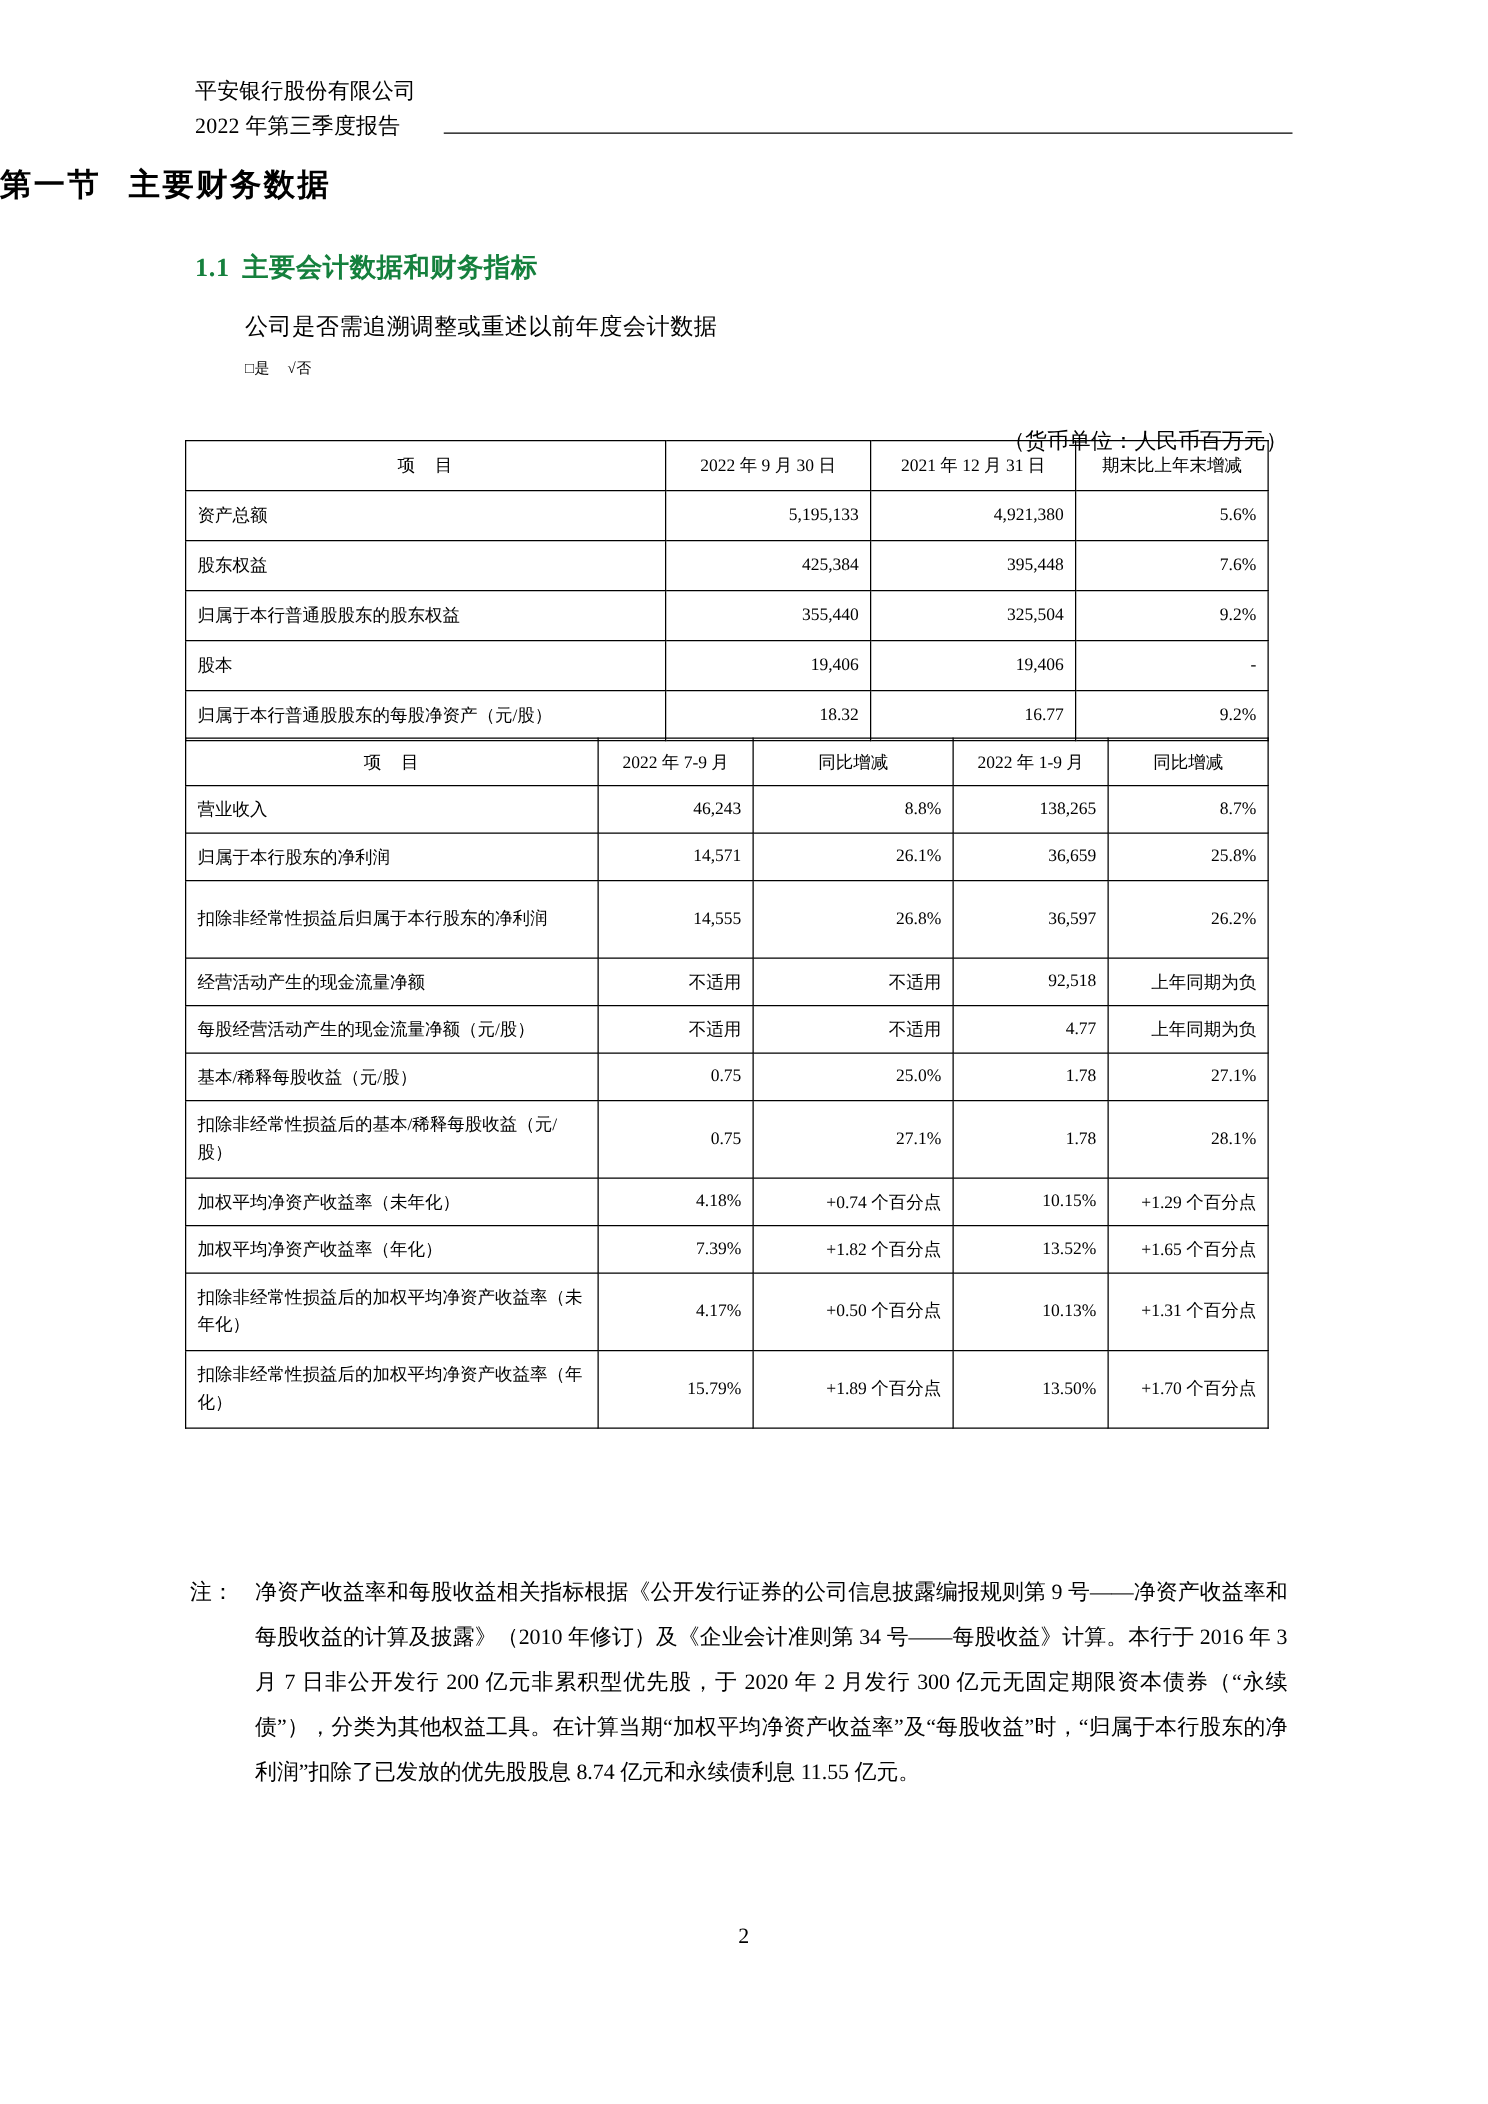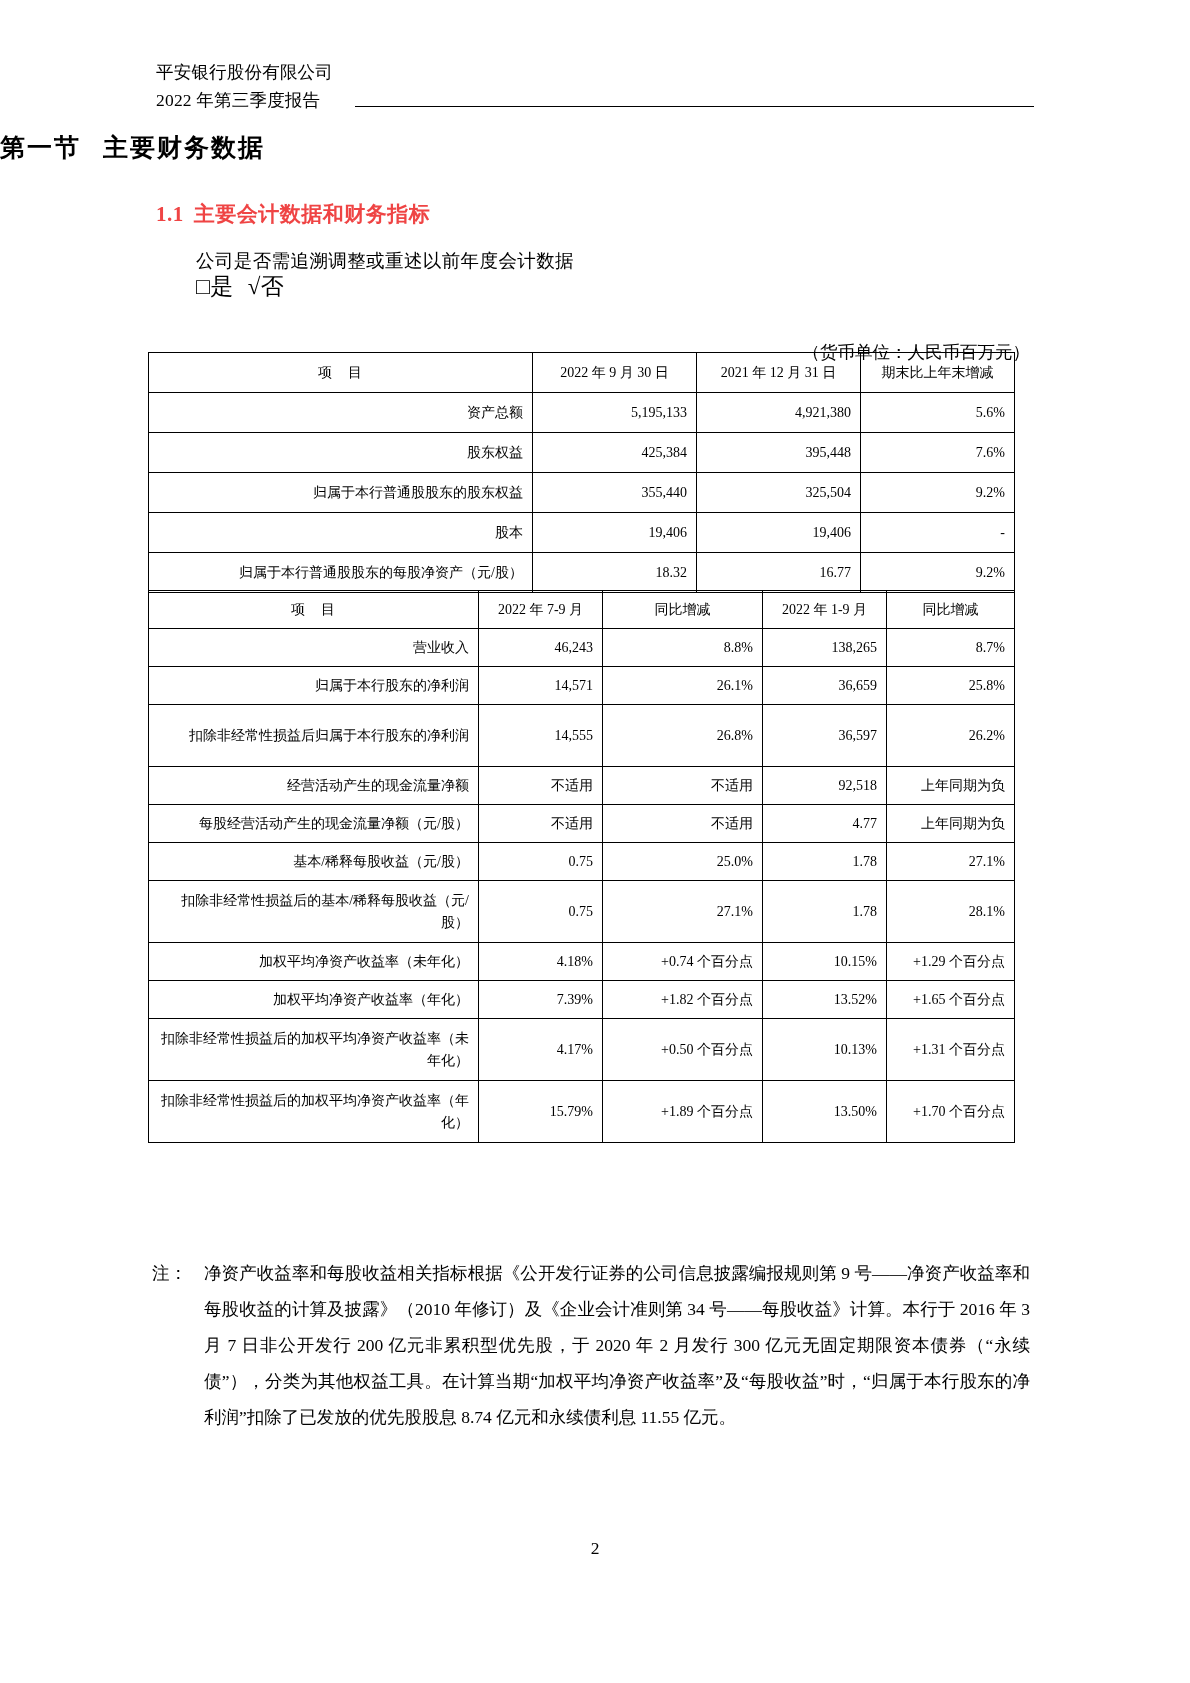--- a/index.html
+++ b/index.html
@@ -68,23 +68,23 @@
 
   .para-1 {
     position: absolute;
     top: 248px;
     left: 196px;
     font-size: 18.5px;
     letter-spacing: 0.4px;
   }
   .para-2 {
     position: absolute;
-    top: 271px;
+    top: 286px;
     left: 196px;
-    font-size: 23px;
+    font-size: 12px;
     letter-spacing: 0.4px;
   }
   .para-2 .gap { display: inline-block; width: 14px; }
 
   .unit-note {
     position: absolute;
     top: 326px;
     right: 160px;
     font-size: 17.5px;
     margin-top: 14px;
@@ -96,21 +96,21 @@
     table-layout: fixed;
     font-size: 14px;
   }
   table.fin td, table.fin th {
     border: 1px solid #000;
     padding: 6px 9px;
     font-weight: normal;
     vertical-align: middle;
   }
   table.fin th { text-align: center; }
-  .c-item   { text-align: right; }
+  .c-item   { text-align: left; }
   .c-num    { text-align: right; }
   .hdr-item { text-align: center; letter-spacing: 1px; }
 
   #table-one {
     position: absolute;
     top: 352px;
     left: 148px;
     width: 866px;
   }
   #table-one th, #table-one td { height: 40px; }
@@ -164,21 +164,21 @@
       <div>平安银行股份有限公司</div>
       <div>2022 年第三季度报告</div>
     </div>
     <div class="doc-header-rule"></div>
   </div>
 
   <div class="section-title">
     <span>第一节</span><span class="sp"></span><span>主要财务数据</span>
   </div>
 
-  <div class="sub-heading" style="color: #ef4444;">
+  <div class="sub-heading" style="color: #15803d;">
     <span class="num">1.1</span><span>主要会计数据和财务指标</span>
   </div>
 
   <div class="para-1">公司是否需追溯调整或重述以前年度会计数据</div>
 
   <div class="para-2">
     <span>□是</span><span class="gap"></span><span>√否</span>
   </div>
 
   <div class="unit-note">（货币单位：人民币百万元）</div>

